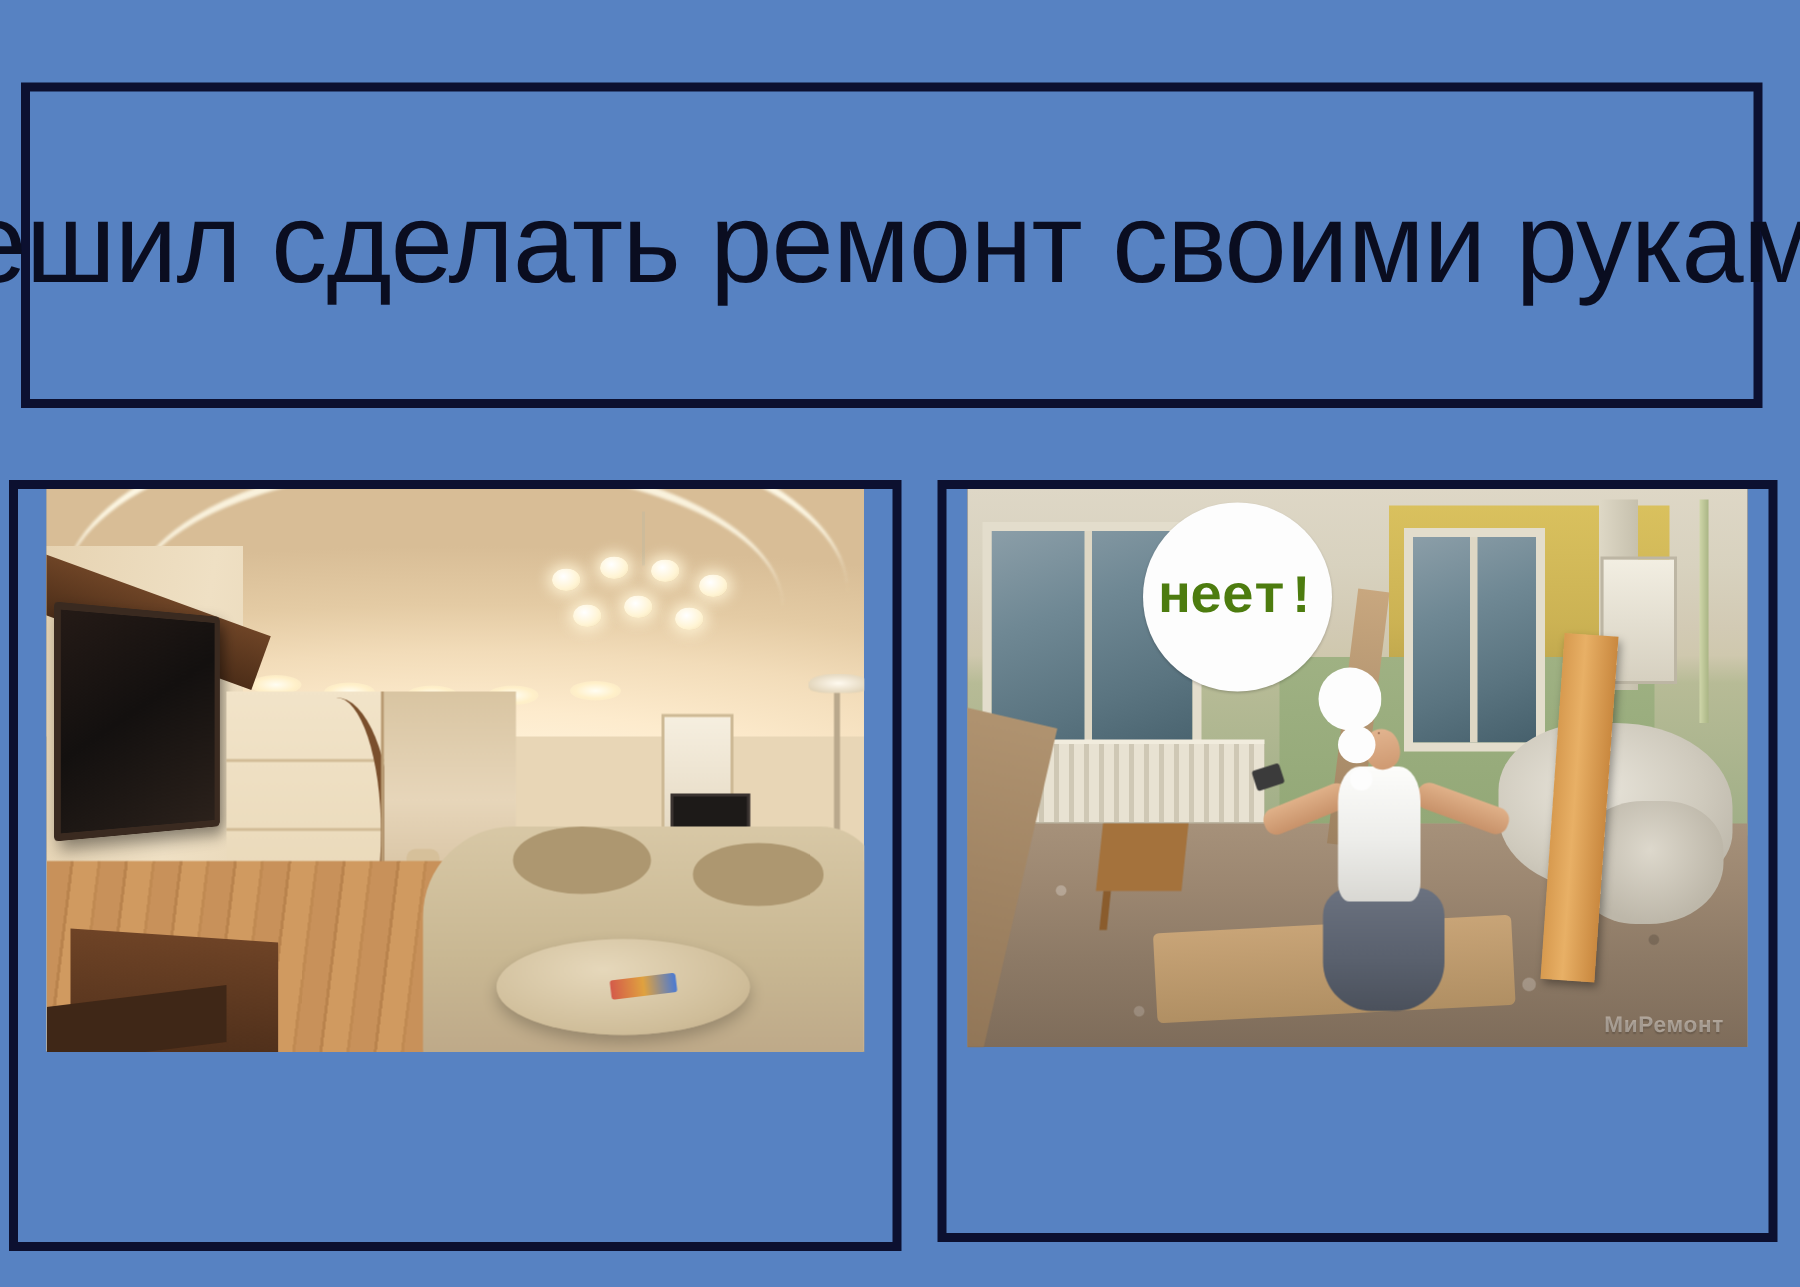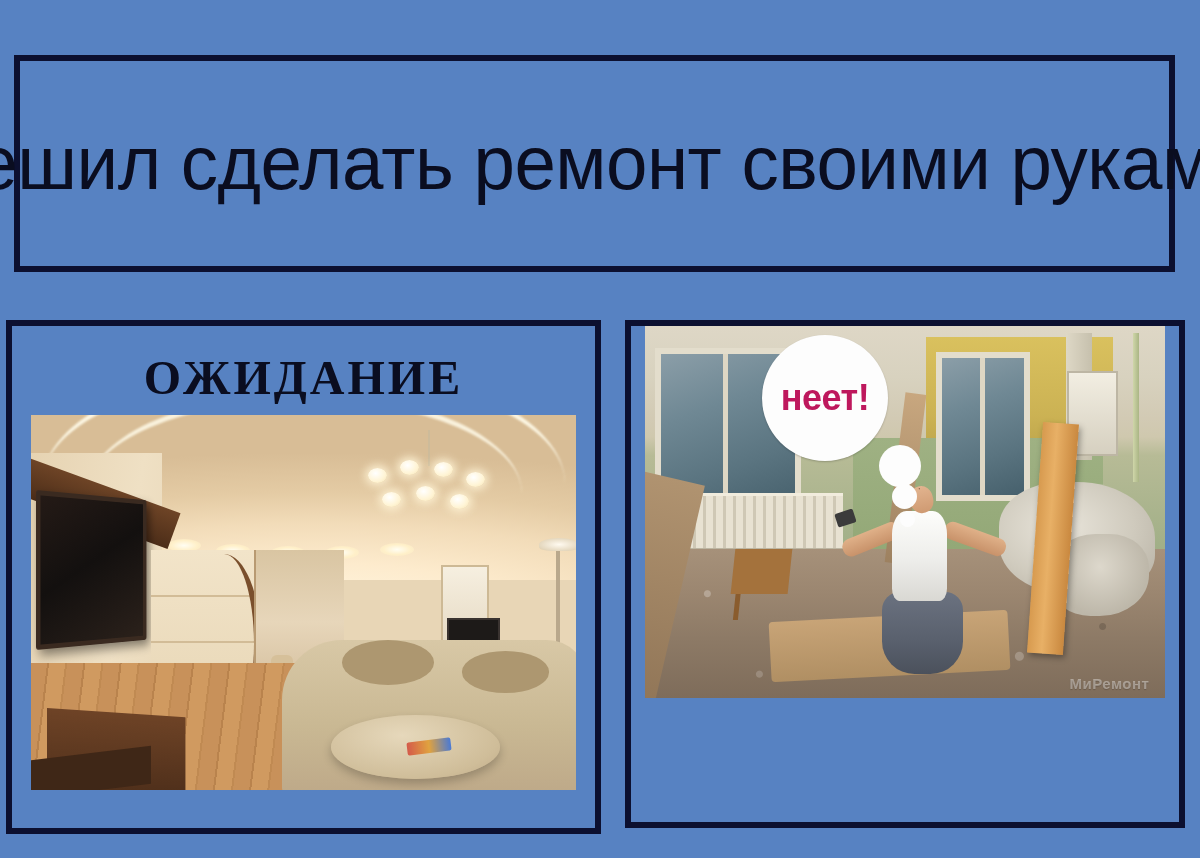--- a/index.html
+++ b/index.html
@@ -329,21 +329,21 @@
 
   
   .bubble {
     position:absolute; left:22.5%; top:2.5%;
     width:126px; height:126px; border-radius:50%;
     background:#fdfdfd;
     display:flex; align-items:center; justify-content:center;
     box-shadow: 0 1px 2px rgba(0,0,0,.2);
   }
   .bubble-text {
-    color:#be185d; font-family:Liberation Sans, sans-serif;
+    color:#4d7c0f; font-family:Liberation Mono, monospace;
     font-weight:bold; font-size:36px; letter-spacing:-0.5px;
   }
   .bubble-dot {
     position:absolute; border-radius:50%; background:#fdfdfd;
   }
   .bubble-dot1 { left:45%;  top:32%;  width:42px; height:42px; }
   .bubble-dot2 { left:47.5%;top:42.5%;width:25px; height:25px; }
   .bubble-dot3 { left:49%;  top:50%;  width:15px; height:15px; }
 
   .watermark {
@@ -357,21 +357,20 @@
 </head>
 <body>
 
 <div id="meme">
 
   <div class="caption-box">
     <div class="caption-text">решил сделать ремонт своими руками</div>
   </div>
 
   <div class="panel panel-left">
-    <div class="panel-title">ОЖИДАНИЕ</div>
 
     <div class="photo photo-left">
       <div class="lr">
         <div class="lr-ceiling"></div>
         <div class="lr-cove lr-cove1"></div>
         <div class="lr-cove lr-cove2"></div>
         <div class="lr-cove lr-cove3"></div>
 
         <div class="lr-spot" style="left:17%; top:31%;"></div>
         <div class="lr-spot" style="left:25%; top:33%;"></div>

